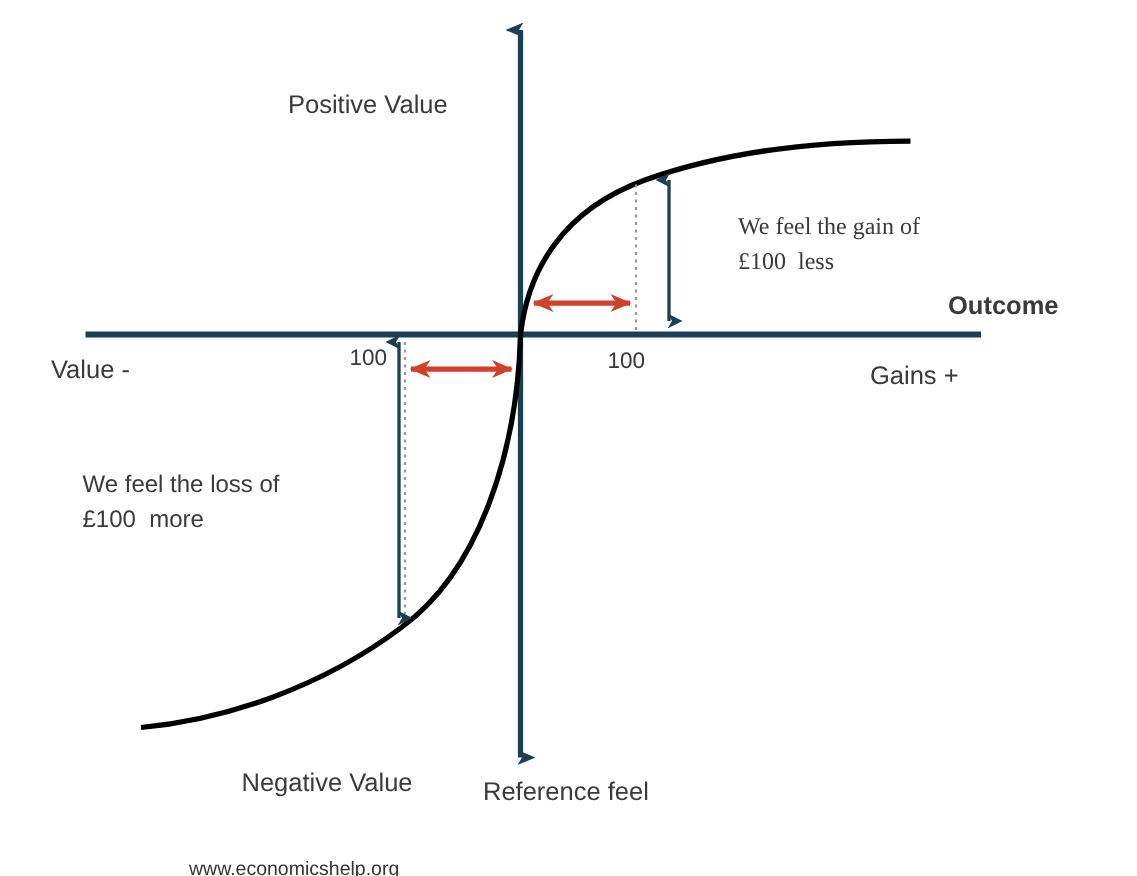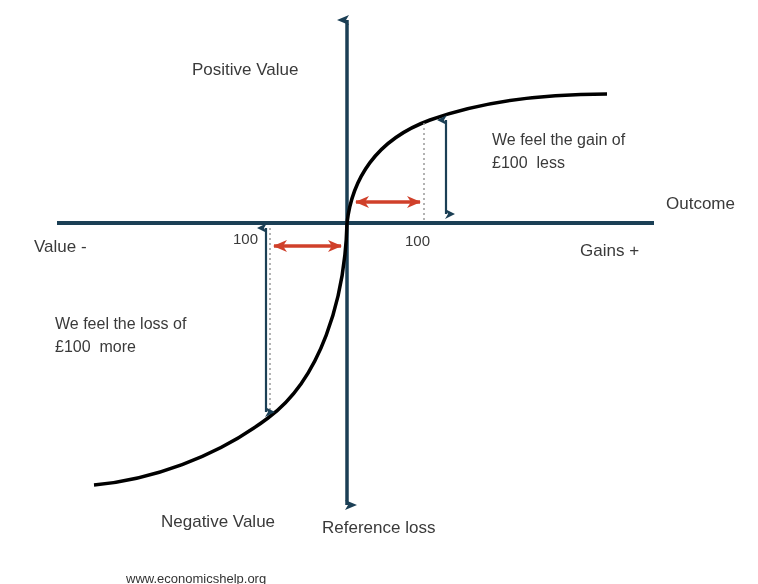--- a/index.html
+++ b/index.html
@@ -64,24 +64,24 @@
   <line x1="356" y1="202" x2="420" y2="202" stroke="#d0402a" stroke-width="3.5" marker-start="url(#redHead)" marker-end="url(#redHead)"></line>
 
   <line x1="270" y1="228" x2="270" y2="410" stroke="#999999" stroke-width="1.5" stroke-dasharray="2,3"></line>
 
   <line x1="266" y1="228" x2="266" y2="412" stroke="#1b3f55" stroke-width="2.2" marker-start="url(#navyHead)" marker-end="url(#navyHead)"></line>
 
   <line x1="274" y1="246" x2="341" y2="246" stroke="#d0402a" stroke-width="3.5" marker-start="url(#redHead)" marker-end="url(#redHead)"></line>
 </svg>
 
 <div class="lbl" style="left:192px; top:18px;margin-top:42px;">Positive Value</div>
-<div class="lbl" style="left:666px; top:194px;">Outcome</div>
+<div class="lbl" style="left:632px; top:194px;font-weight:bold;">Outcome</div>
 <div class="lbl" style="left:34px; top:237px;">Value -</div>
 <div class="lbl" style="left:561px; top:241px;margin-left:19px;">Gains +</div>
 <div class="lbl small" style="left:405px; top:231px;">100</div>
 <div class="lbl small" style="left:233px; top:229px;">100</div>
-<div class="lbl note" style="left:492px; top:128px;">We feel the gain of
+<div class="lbl note" style="left:492px; top:140px;font-family:Liberation Serif, serif;">We feel the gain of
 £100  less</div>
 <div class="lbl note" style="left:55px; top:312px;">We feel the loss of
 £100  more</div>
 <div class="lbl" style="left:161px; top:512px;">Negative Value</div>
-<div class="lbl" style="left:322px; top:518px;">Reference loss</div>
+<div class="lbl" style="left:322px; top:518px;">Reference feel</div>
 <div class="lbl url" style="left:126px; top:569px;">www.economicshelp.org</div>
 
 </body></html>

